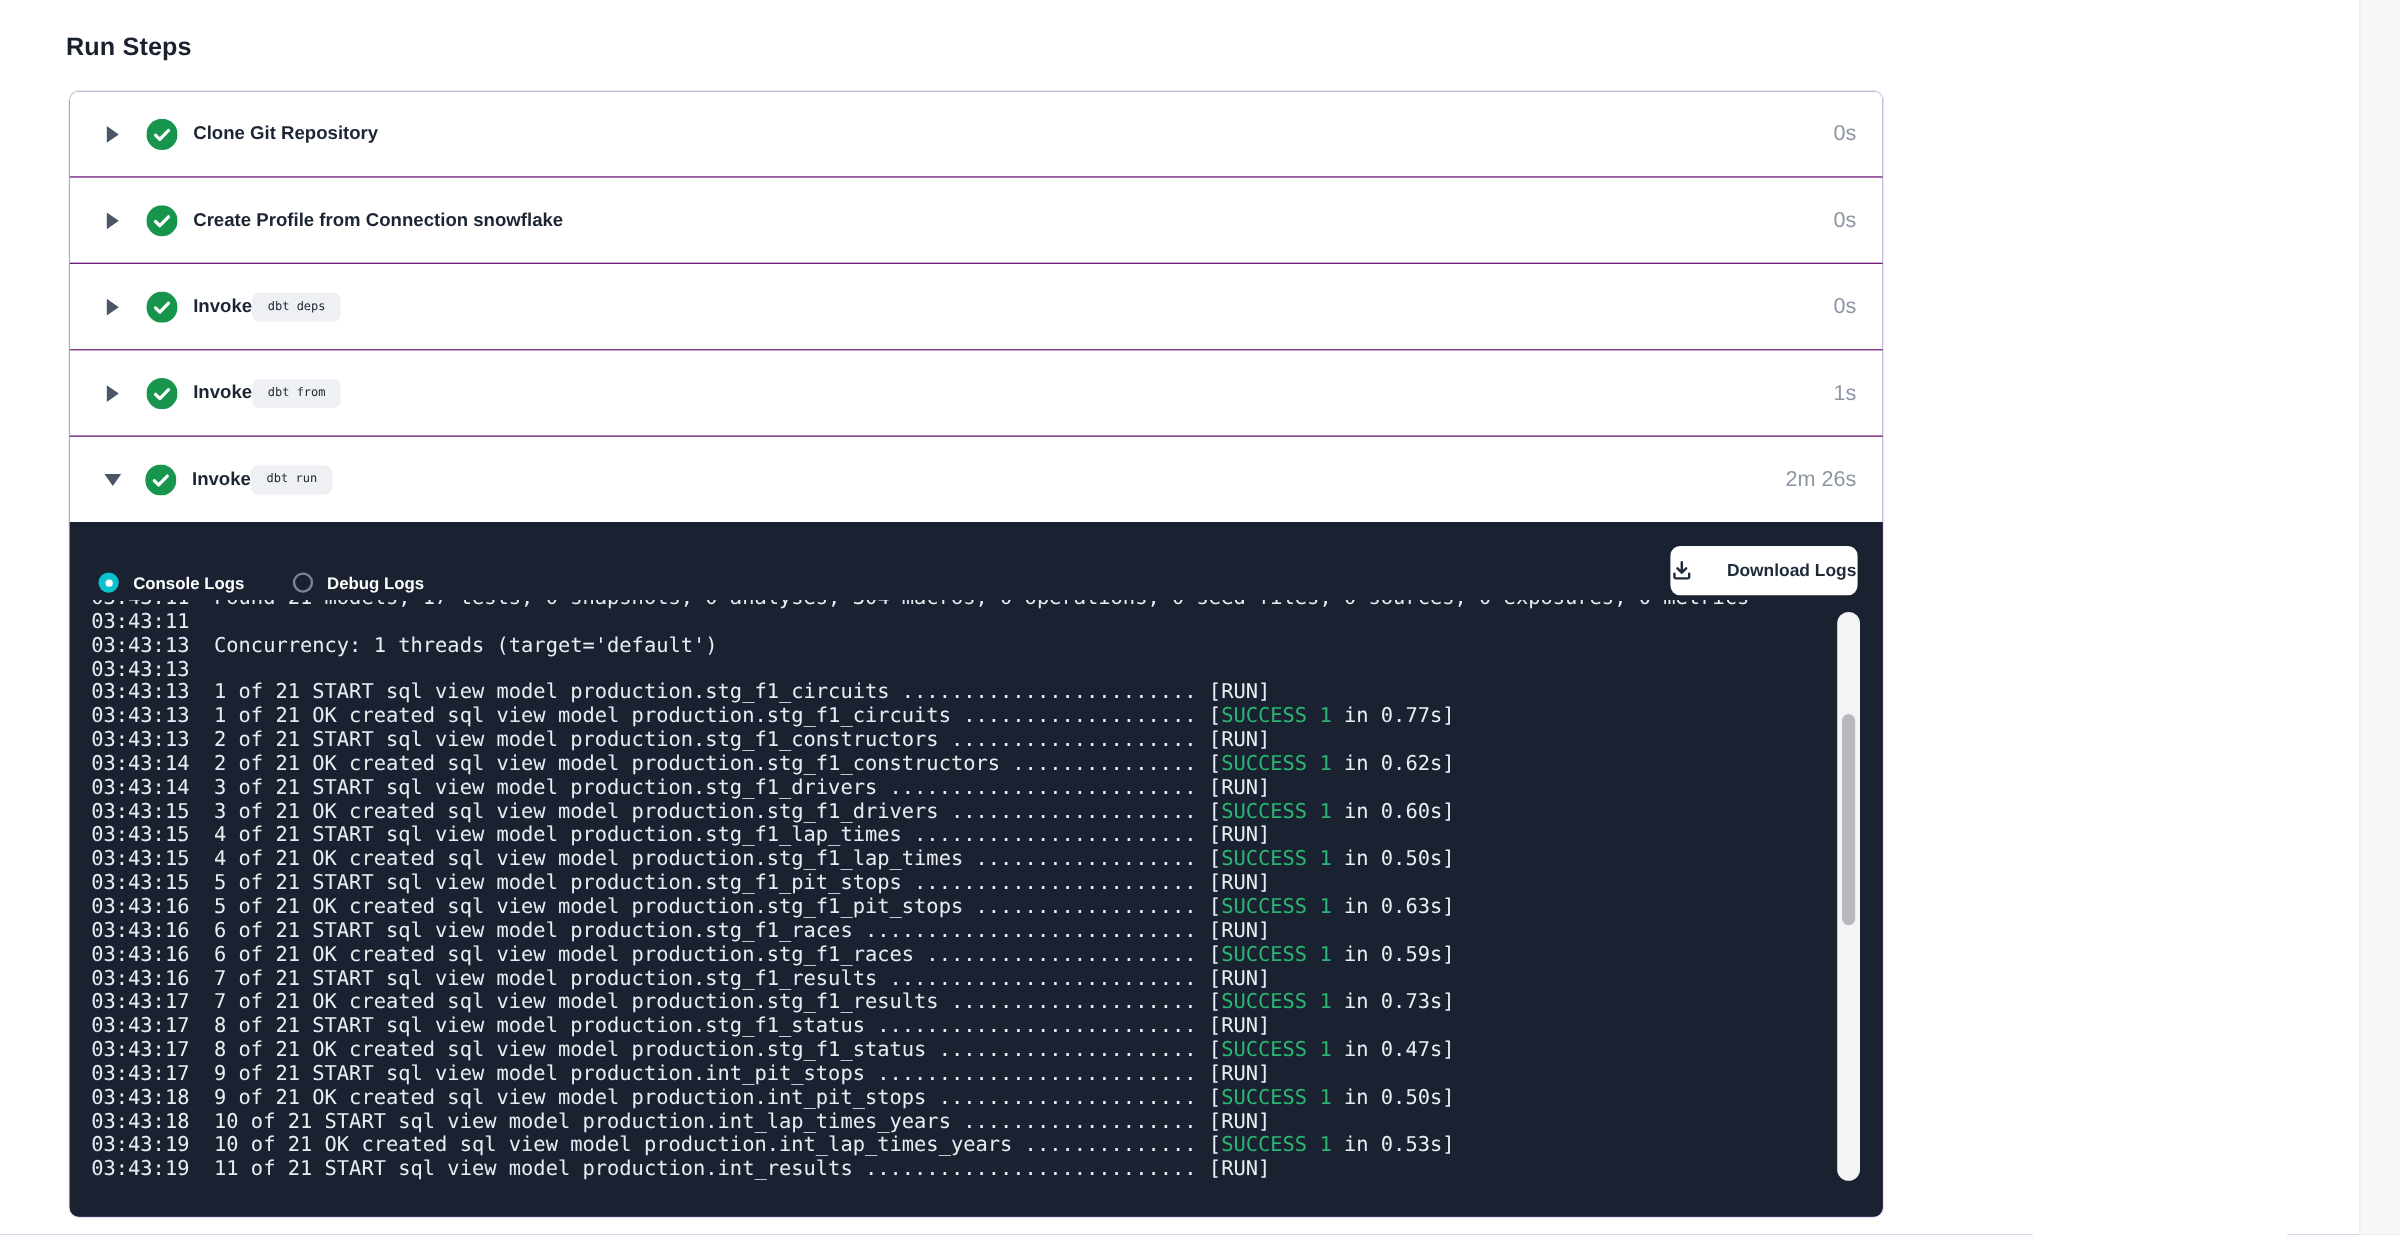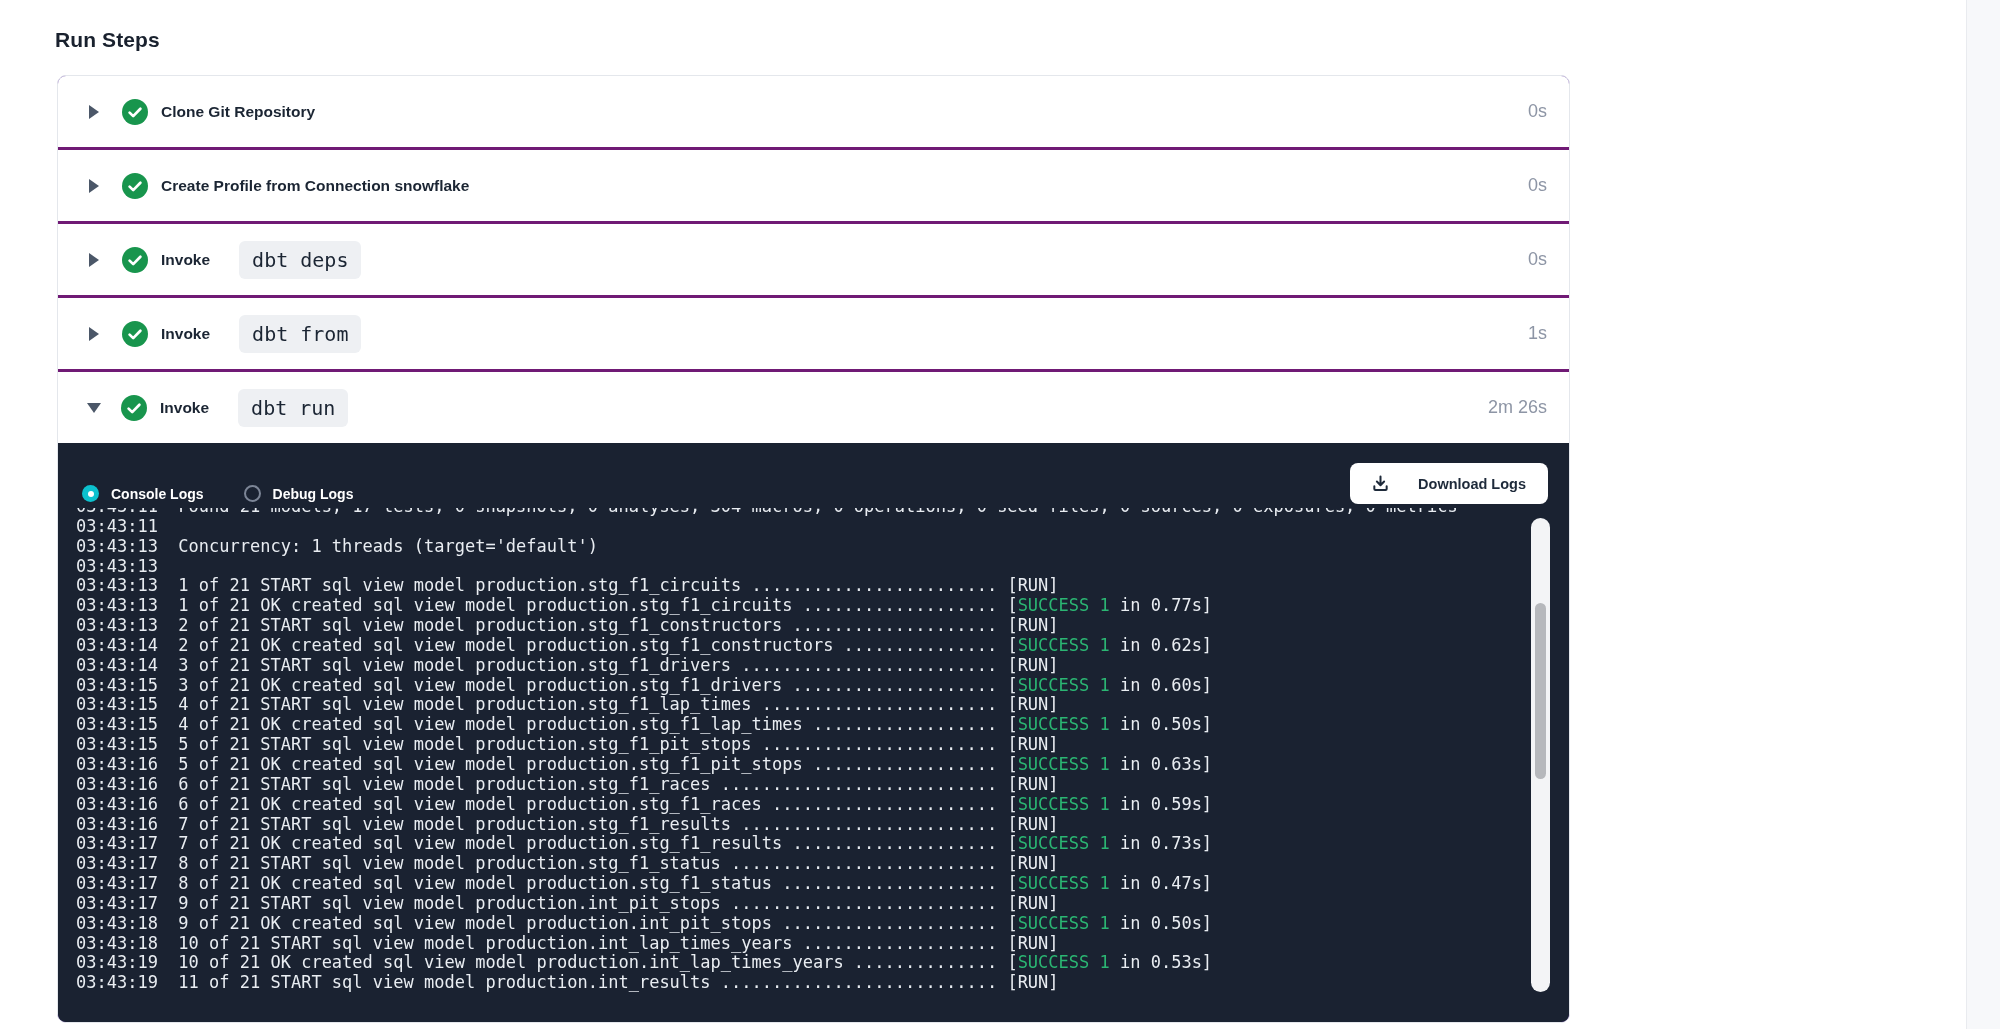--- a/index.html
+++ b/index.html
@@ -21,21 +21,21 @@
   }
 
   .card {
     position:absolute; left:57px; top:75px; width:1513px;
     background:#4c1d95; border:1px solid #e4e7ec; border-radius:9px;
     box-sizing:border-box; overflow:hidden;
   }
 
   .step-row {
     height:71px; display:flex; align-items:center;
-    padding:0 22px 0 31px; border-top:3px solid #701a75; cursor:pointer;
+    padding:0 22px 0 31px; border-top:1px solid #701a75; cursor:pointer;
     background:#fff;
   }
   .step-row:first-child { border-top:none; }
 
   .caret {
     width:0; height:0; flex:0 0 auto;
     border-left:10px solid #4b5768;
     border-top:7px solid transparent;
     border-bottom:7px solid transparent;
     margin-right:23px;
@@ -45,22 +45,22 @@
     border-right:7px solid transparent;
     border-top:10px solid #4b5768;
     border-bottom:none;
     margin-right:20px; margin-left:-2px;
   }
 
   .check { flex:0 0 auto; margin-right:13px; display:block; }
 
   .step-label { font-size:15.5px; font-weight:700; color:#1b2533; }
   .chip {
-    margin-left:29px; font-family:"DejaVu Sans Mono", monospace;
-    font-size:20px; color:#1b2533; background:#eef0f3;
+    margin-left:0; font-family:"DejaVu Sans Mono", monospace;
+    font-size:10px; color:#1b2533; background:#eef0f3;
     border-radius:6px; padding:5px 13px; line-height:1.4;
   }
   .duration { margin-left:auto; font-size:18px; color:#8d95a5; }
 
   .console {
     position:relative; height:579px;
     background:#1a2231;
   }
 
   .radio-group {
@@ -74,21 +74,21 @@
   .radio-dot.selected::after {
     content:""; position:absolute; left:5.5px; top:5.5px;
     width:6px; height:6px; border-radius:50%; background:#ffffff;
   }
   .radio-dot.unselected { border:2.5px solid #7c8596; background:transparent; }
   .radio-label { color:#ffffff; font-size:14px; font-weight:700; }
 
   .download-btn {
     position:absolute; right:21px; top:20px; height:41px;
     display:flex; align-items:center; gap:29px;
-    background:#ffffff; border:none; border-radius:8px; padding:0 22px;
+    background:#ffffff; border:none; border-radius:8px; padding:0 1px;
     font-family:"Liberation Sans", sans-serif;
     font-size:14.5px; font-weight:700; color:#1e2a3a; cursor:pointer;
   }
 
   .log-viewport {
     position:absolute; left:18px; right:44px; top:65px; bottom:0; overflow:hidden;
   }
   .log-content {
     margin-top:-11px;
     font-family:"DejaVu Sans Mono", monospace;

